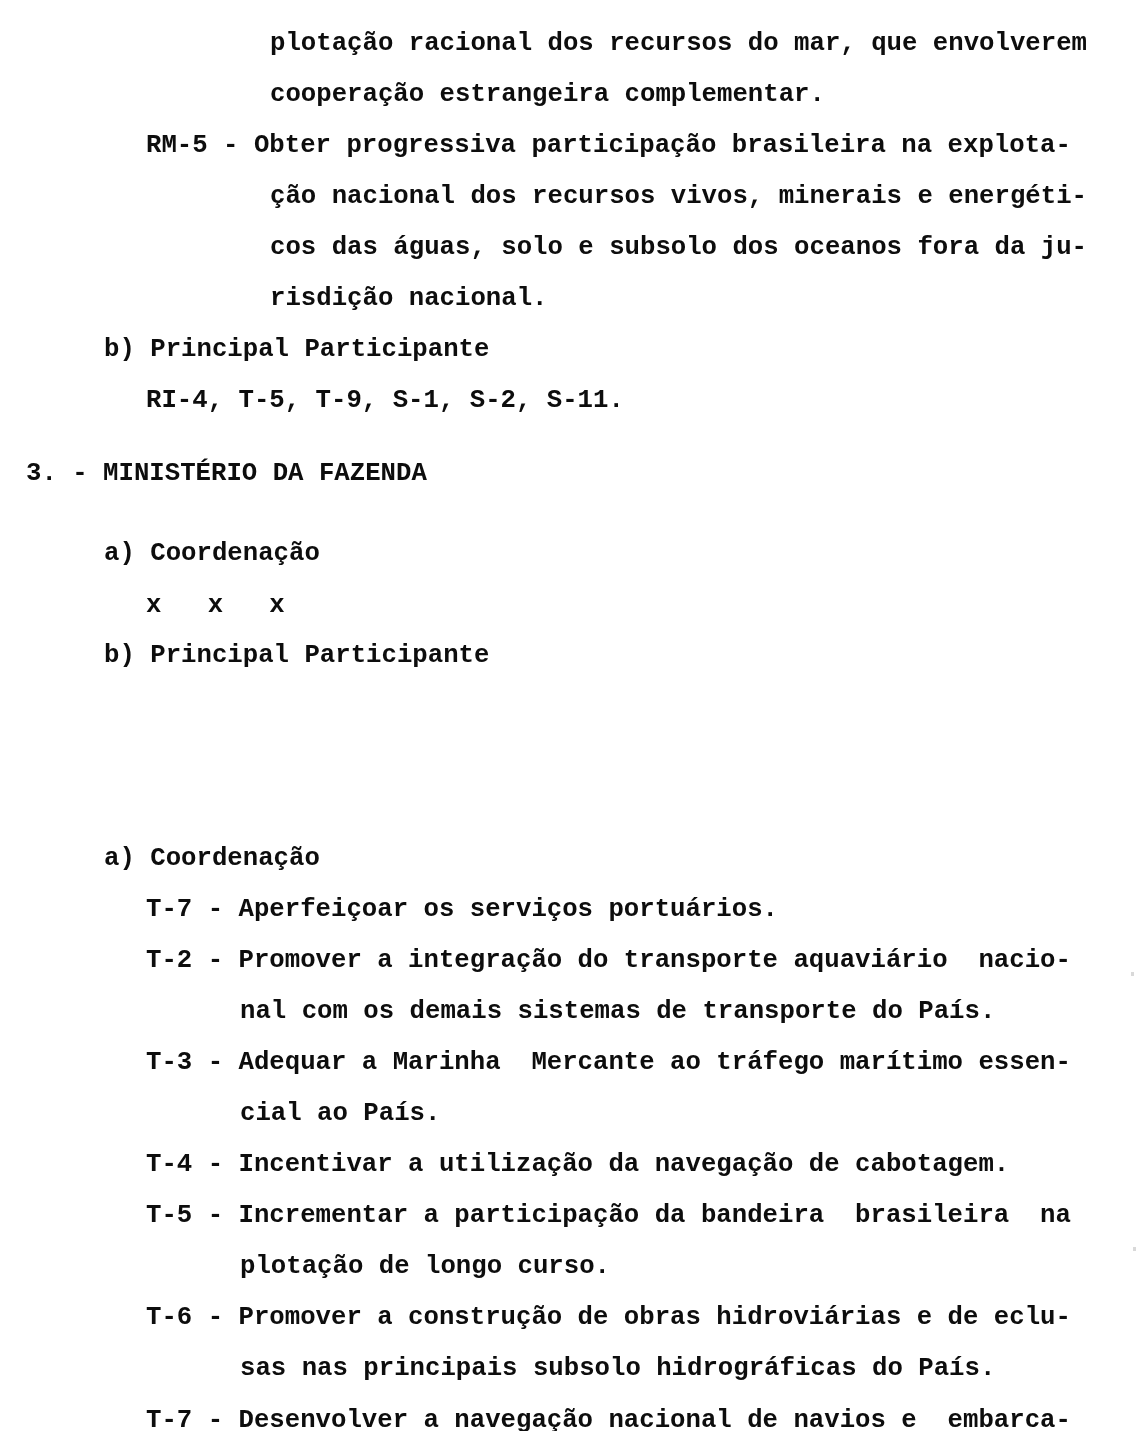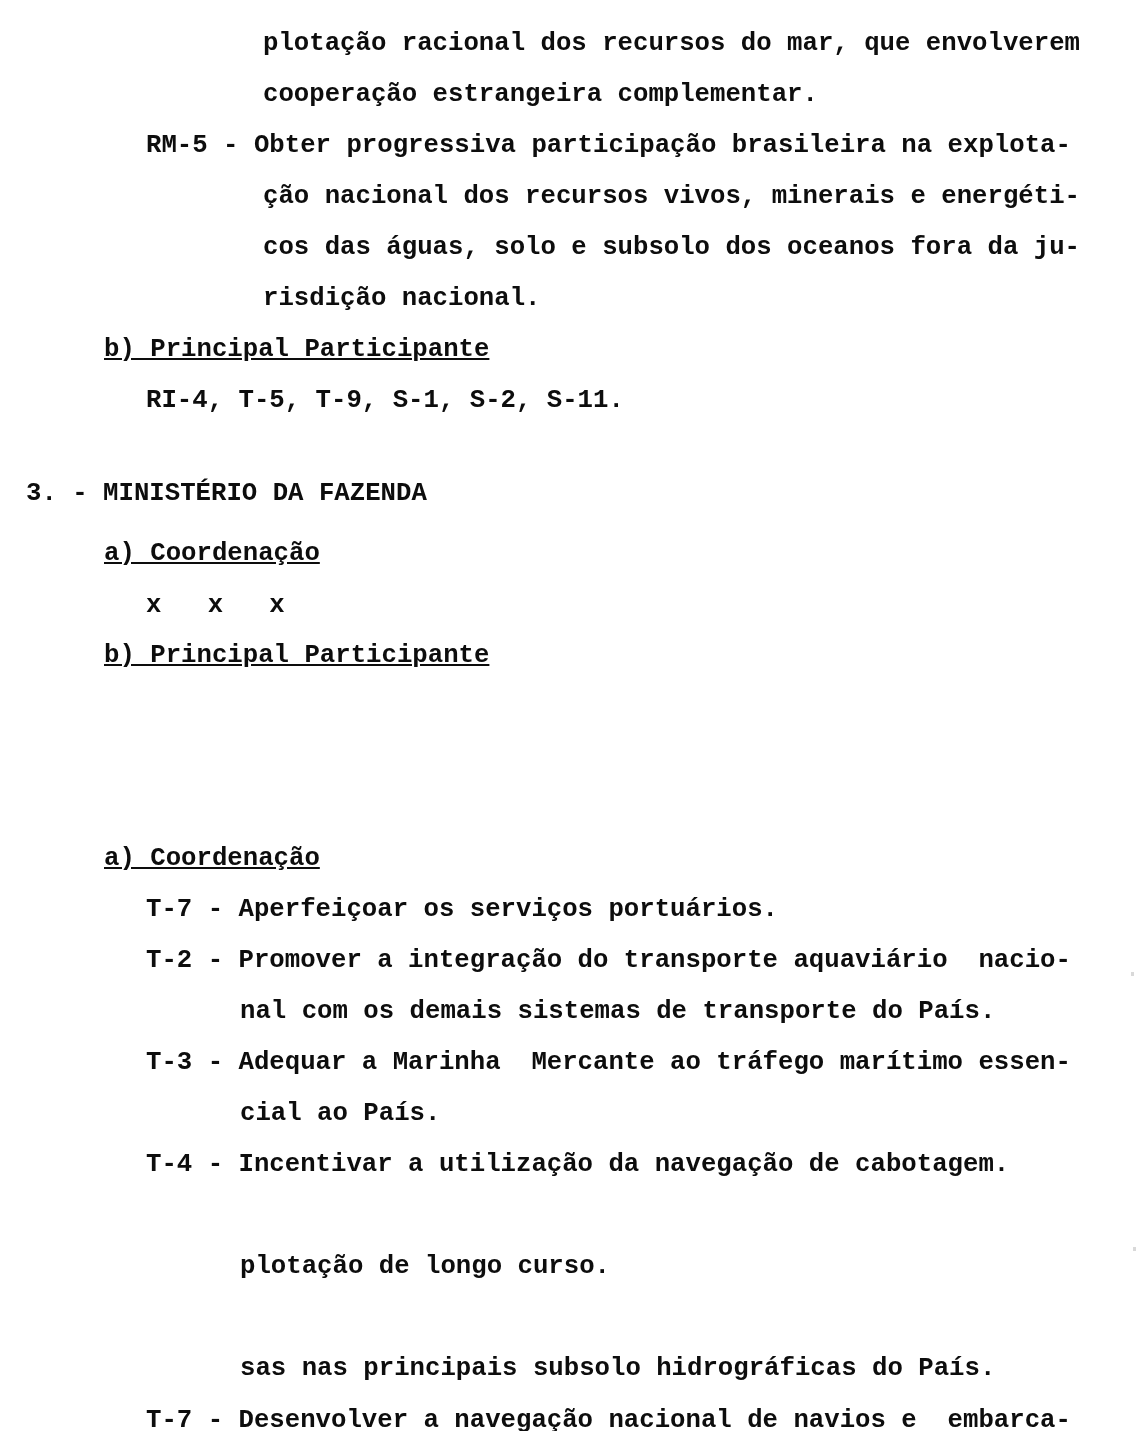--- a/index.html
+++ b/index.html
@@ -20,23 +20,23 @@
     white-space: pre;
     font-family: "Liberation Mono", "DejaVu Sans Mono", monospace;
     font-weight: 700;
     font-size: 25.7px;
     line-height: 1;
     color: #0d0d0d;
     letter-spacing: 0;
   }
   
   .col-section { left: 26px; }
-  .col-sub     { left: 104px; text-decoration: underline; }
+  .col-sub     { left: 104px; }
   .col-item    { left: 146px; }
-  .col-cont-rm { left: 263px; text-align: right; }
+  .col-cont-rm { left: 270px; text-align: right; }
   .col-cont-t  { left: 240px; }
   .speck {
     position: absolute;
     background: #b9b9b9;
     opacity: .55;
   }
 </style>
 </head>
 <body>
 
@@ -44,32 +44,34 @@
 
   <div class="ln col-cont-rm" style="top:31px">plotação racional dos recursos do mar, que envolverem</div>
   <div class="ln col-cont-rm" style="top:82px">cooperação estrangeira complementar.</div>
   <div class="ln col-item" style="top:133px">RM-5 - Obter progressiva participação brasileira na explota-</div>
   <div class="ln col-cont-rm" style="top:184px">ção nacional dos recursos vivos, minerais e energéti-</div>
   <div class="ln col-cont-rm" style="top:286px">risdição nacional.</div>
   <div class="ln col-cont-rm" style="top:235px">cos das águas, solo e subsolo dos oceanos fora da ju-</div>
   <div class="ln col-sub" style="top:337px">b) Principal Participante</div>
   <div class="ln col-item" style="top:388px">RI-4, T-5, T-9, S-1, S-2, S-11.</div>
 
-  <div class="ln col-section" style="top:481px">3. - MINISTÉRIO DA FAZENDA</div>
+  <div class="ln col-section" style="top:461px">3. - MINISTÉRIO DA FAZENDA</div>
   <div class="ln col-sub" style="top:541px">a) Coordenação</div>
   <div class="ln col-item" style="top:593px">x   x   x</div>
   <div class="ln col-sub" style="top:643px">b) Principal Participante</div>
 
   <div class="ln col-sub" style="top:846px">a) Coordenação</div>
   <div class="ln col-item" style="top:897px">T-7 - Aperfeiçoar os serviços portuários.</div>
   <div class="ln col-item" style="top:948px">T-2 - Promover a integração do transporte aquaviário  nacio-</div>
   <div class="ln col-cont-t" style="top:999px">nal com os demais sistemas de transporte do País.</div>
   <div class="ln col-item" style="top:1050px">T-3 - Adequar a Marinha  Mercante ao tráfego marítimo essen-</div>
   <div class="ln col-cont-t" style="top:1101px">cial ao País.</div>
   <div class="ln col-item" style="top:1152px">T-4 - Incentivar a utilização da navegação de cabotagem.</div>
+  <div class="ln col-item" style="top:1203px">T-5 - Incrementar a participação da bandeira  brasileira  na</div>
   <div class="ln col-cont-t" style="top:1254px">plotação de longo curso.</div>
+  <div class="ln col-item" style="top:1305px">T-6 - Promover a construção de obras hidroviárias e de eclu-</div>
   <div class="ln col-cont-t" style="top:1356px">sas nas principais subsolo hidrográficas do País.</div>
   <div class="ln col-item" style="top:1408px">T-7 - Desenvolver a navegação nacional de navios e  embarca-</div>
 
   <div class="speck" style="left:1131px; top:972px;  width:3px; height:4px;"></div>
   <div class="speck" style="left:1133px; top:1247px; width:3px; height:4px;"></div>
 
 </div>
 
 </body></html>

